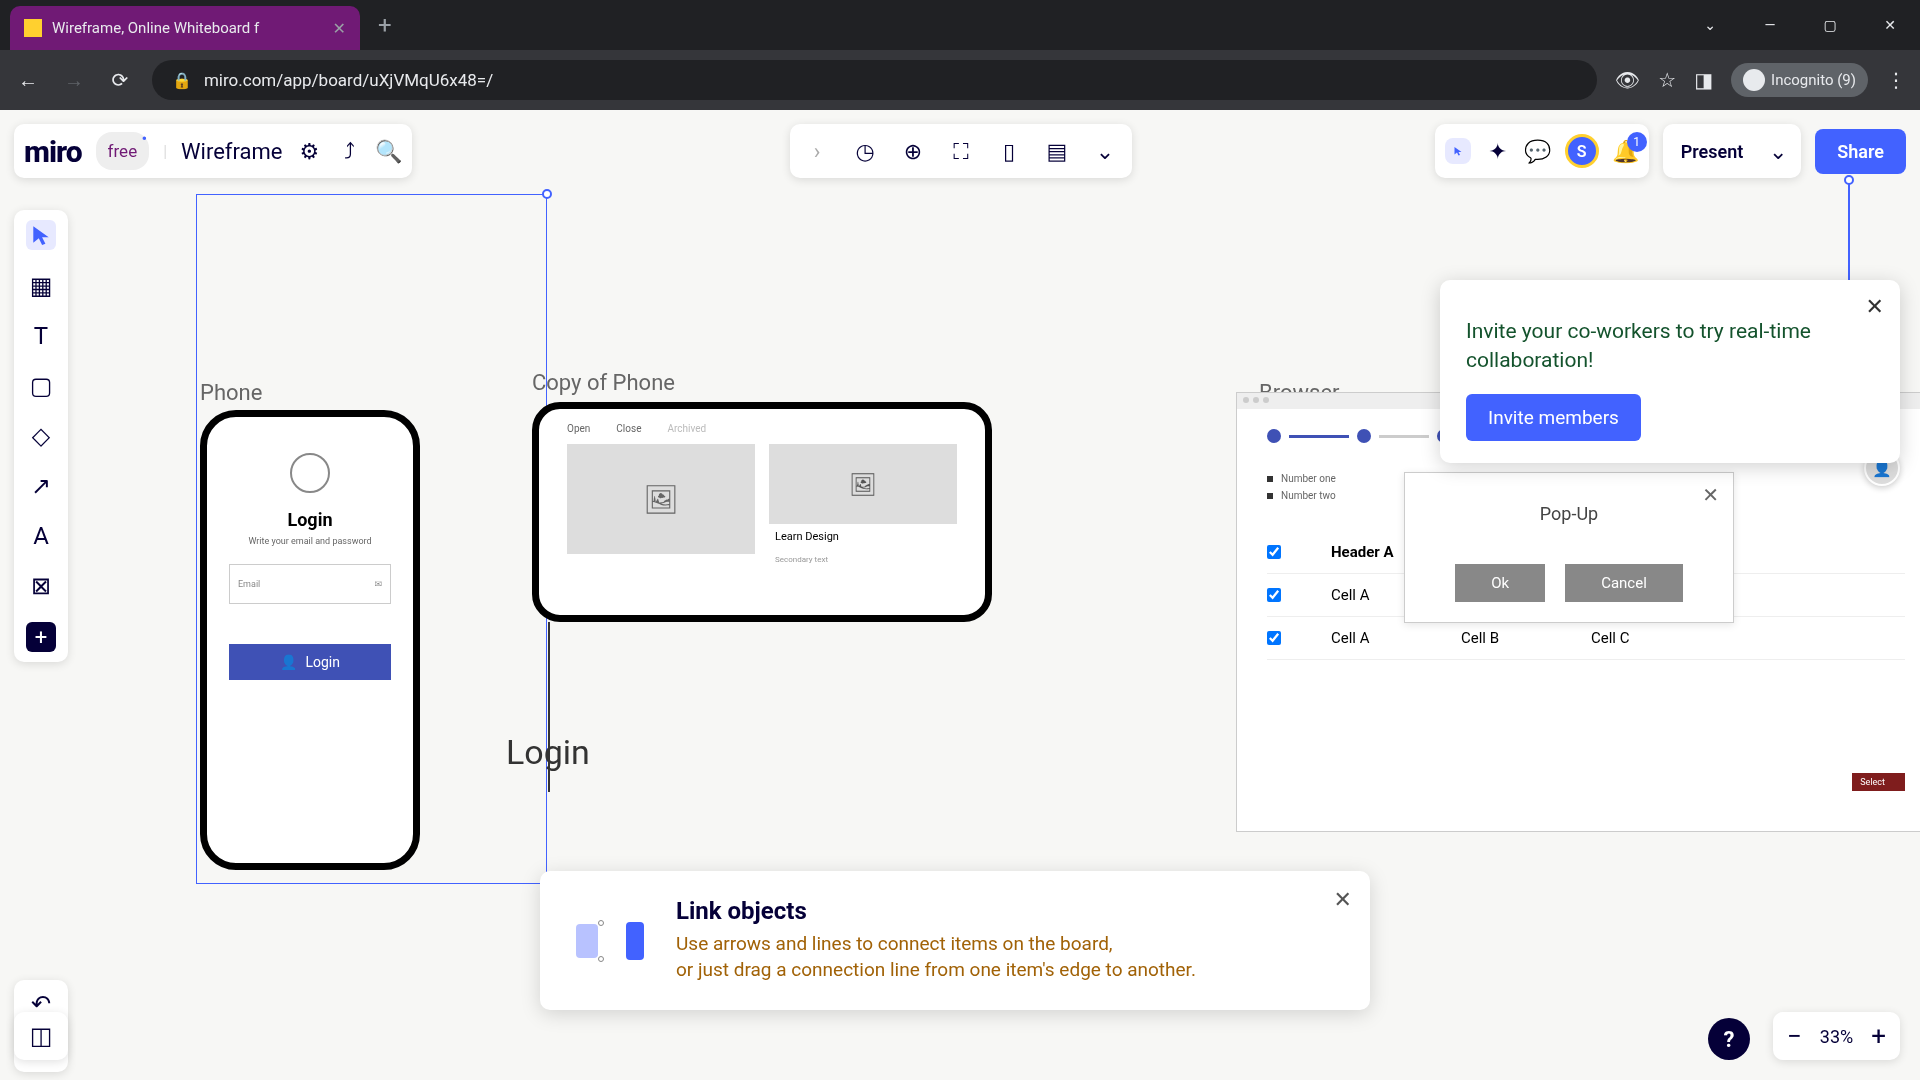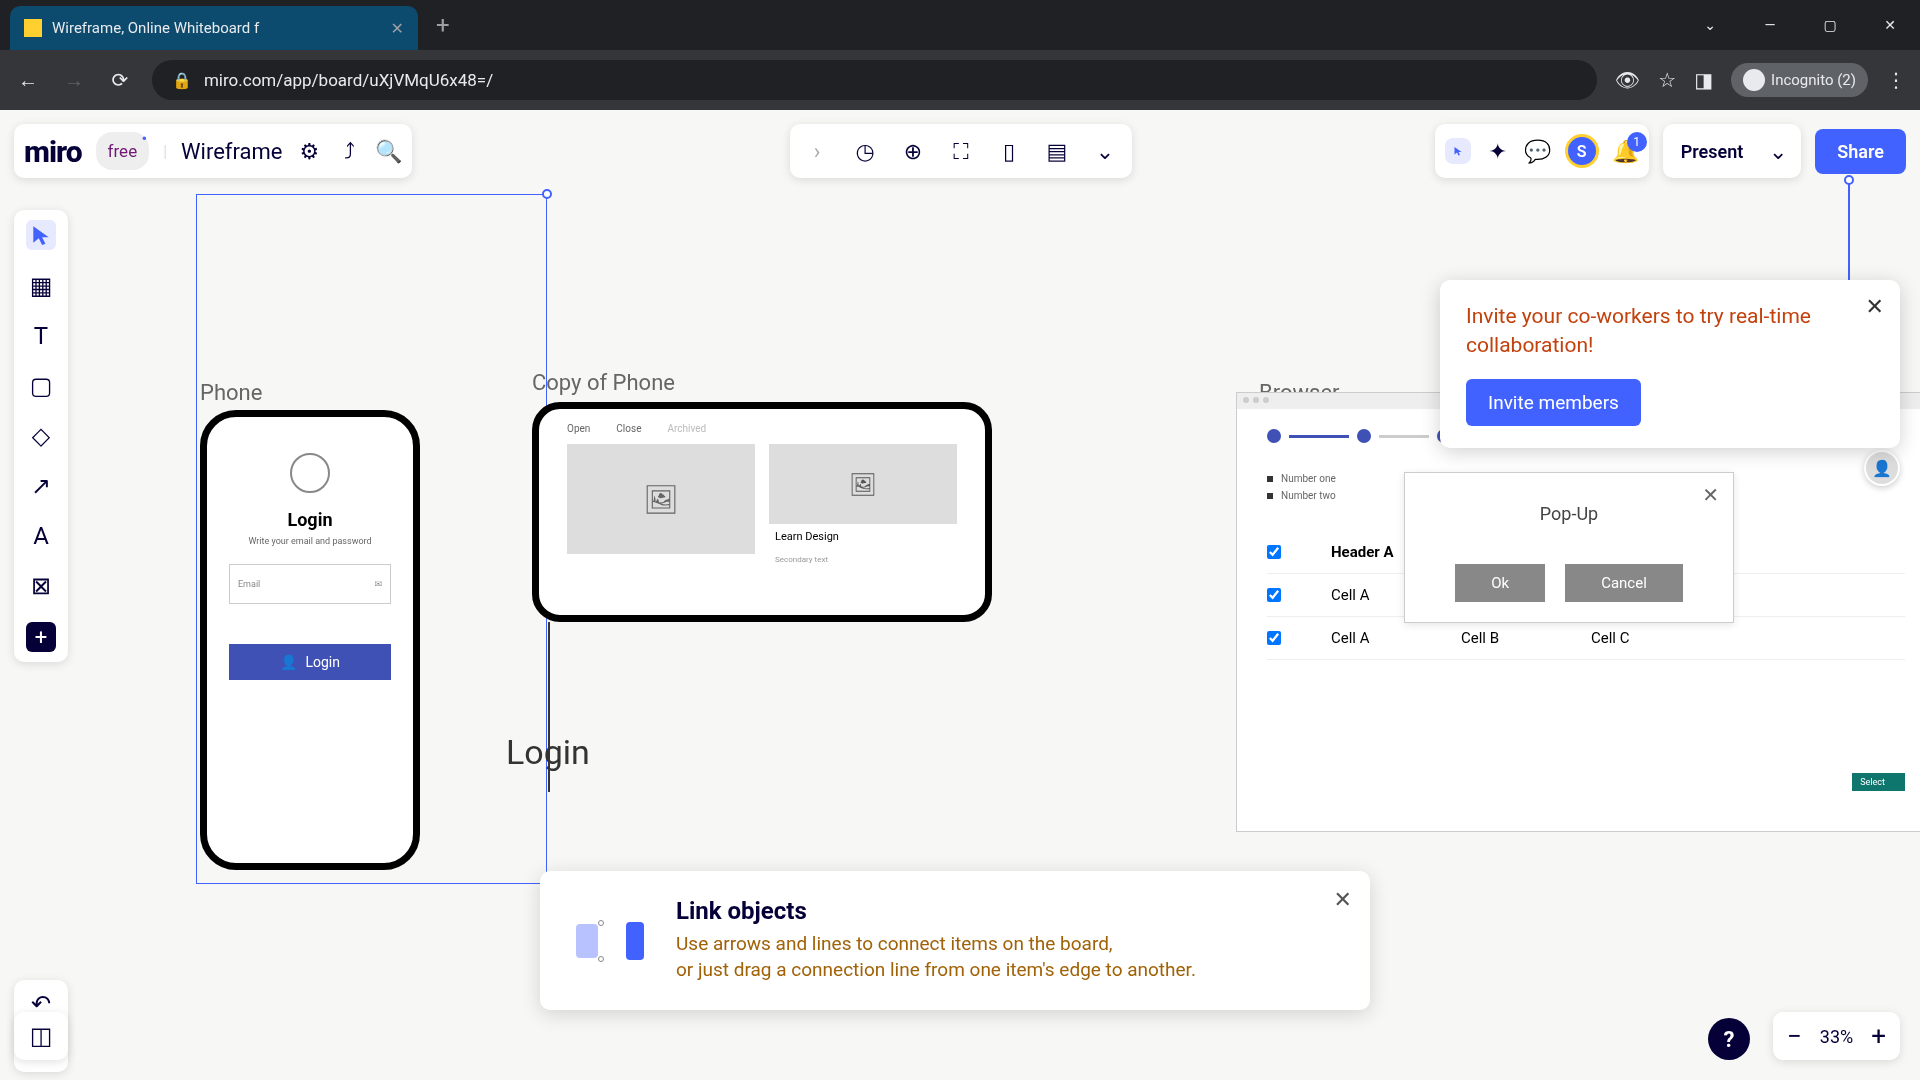--- a/index.html
+++ b/index.html
@@ -1,20 +1,20 @@
 <!DOCTYPE html>
 <html><head>
 <meta charset="utf-8">
 <style>
 * { margin:0; padding:0; box-sizing:border-box; font-family:-apple-system,BlinkMacSystemFont,"Segoe UI",Roboto,sans-serif; }
 body { width:1920px; height:1080px; overflow:hidden; background:#fff; position:relative; }
 
 
 .browser-bar { height:50px; background:#202124; display:flex; align-items:center; }
-.tab { background:#0c4a6e; height:44px; margin:6px 0 0 10px; border-radius:10px 10px 0 0; display:flex; align-items:center; padding:0 14px; width:408px; gap:10px; }
+.tab { background:#701a75; height:44px; margin:6px 0 0 10px; border-radius:10px 10px 0 0; display:flex; align-items:center; padding:0 14px; width:350px; gap:10px; }
 .favicon { width:18px; height:18px; background:#ffd02f; display:inline-block; }
 .tab-title { color:#e8eaed; font-size:15px; flex:1; white-space:nowrap; overflow:hidden; text-overflow:ellipsis; }
 .tab-close { color:#9aa0a6; font-size:16px; cursor:pointer; }
 .newtab { color:#9aa0a6; font-size:24px; margin-left:18px; cursor:pointer; }
 .win-controls { margin-left:auto; display:flex; }
 .win-btn { width:60px; height:50px; color:#e8eaed; display:flex; align-items:center; justify-content:center; font-size:14px; cursor:pointer; }
 
 .addr-bar { height:60px; background:#35363a; display:flex; align-items:center; padding:0 14px; gap:18px; }
 .nav-btn { color:#e8eaed; font-size:20px; cursor:pointer; width:28px; text-align:center; }
 .nav-btn.dis{ color:#5f6368; }
@@ -89,34 +89,34 @@
 .step-dot.grey{background:#ccc;}
 .step-line{flex:0 0 60px;height:3px;background:#3f51b5;}
 .step-line.grey{background:#ccc;}
 .nums{font-size:10px;color:#666;margin-bottom:6px;display:flex;align-items:center;gap:8px;}
 .nums::before{content:"";width:6px;height:6px;background:#333;display:inline-block;}
 .table{margin-top:30px;}
 .trow{display:flex;align-items:center;gap:50px;padding:12px 0;border-bottom:1px solid #eee;}
 .trow input{width:14px;height:14px;}
 .th{font-weight:700;font-size:15px;}
 .td{font-size:15px;width:80px;}
-.select-wf{position:absolute;right:30px;bottom:40px;background:#0f766e;color:#fff;font-size:9px;padding:4px 20px 4px 8px;}
+.select-wf{position:absolute;right:30px;bottom:40px;background:#7f1d1d;color:#fff;font-size:9px;padding:4px 20px 4px 8px;}
 
 .popup{position:absolute;background:#fff;border:1px solid #ccc;width:330px;padding:30px 20px 20px;box-shadow:0 2px 8px rgba(0,0,0,.1);}
 .popup-x{position:absolute;top:10px;right:14px;font-size:20px;color:#666;cursor:pointer;}
 .popup-title{text-align:center;font-size:18px;color:#444;margin-bottom:40px;}
 .popup-btns{display:flex;gap:20px;justify-content:center;}
 .pbtn{background:#888;color:#fff;padding:10px 36px;font-size:15px;cursor:pointer;}
 
 .login-label{position:absolute;font-size:34px;color:#333;}
 
 
 .invite-toast{position:absolute;top:170px;right:20px;background:#fff;border-radius:10px;box-shadow:0 4px 20px rgba(0,0,0,.18);padding:22px 26px;width:460px;}
 .invite-toast .x{position:absolute;top:14px;right:16px;font-size:22px;color:#333;cursor:pointer;}
-.invite-text{font-size:21px;color:#c2410c;margin-bottom:18px;line-height:1.4;}
+.invite-text{font-size:21px;color:#14532d;margin-bottom:18px;line-height:1.4;margin-top:15px;}
 .invite-btn{background:#4262ff;color:#fff;font-size:19px;padding:12px 22px;border-radius:6px;display:inline-block;cursor:pointer;}
 
 
 .hint{position:absolute;bottom:70px;left:540px;background:#fff;border-radius:10px;box-shadow:0 4px 20px rgba(0,0,0,.15);padding:26px 30px;width:830px;display:flex;gap:26px;align-items:center;}
 .hint-ic{width:80px;height:60px;position:relative;}
 .hint-shape1{position:absolute;left:6px;top:14px;width:22px;height:34px;background:#b8c2ff;border-radius:4px;}
 .hint-shape2{position:absolute;left:56px;top:12px;width:18px;height:38px;background:#4262ff;border-radius:4px;}
 .hint-dot{position:absolute;width:6px;height:6px;border:1px solid #888;border-radius:50%;background:#fff;}
 .hint-title{font-size:24px;font-weight:700;color:#050038;margin-bottom:6px;}
 .hint-body{font-size:19px;color:#a16207;line-height:1.4;}
@@ -156,21 +156,21 @@
   <span class="nav-btn">⟳</span>
   <div class="url-box">
     <span class="lock">🔒</span>
     <span class="url">miro.com/app/board/uXjVMqU6x48=/</span>
   </div>
   <span class="addr-icon">👁</span>
   <span class="addr-icon">☆</span>
   <span class="addr-icon">◨</span>
   <div class="incog">
     <span class="incog-ic"></span>
-    <span>Incognito (2)</span>
+    <span>Incognito (9)</span>
   </div>
   <span class="addr-icon">⋮</span>
 </div>
 
 <div class="app">
 
   <div class="canvas">
 
     <div class="selection" style="left:196px;top:84px;width:351px;height:690px;">
       <div class="sel-handle" style="top:-6px;right:-6px;"></div>

